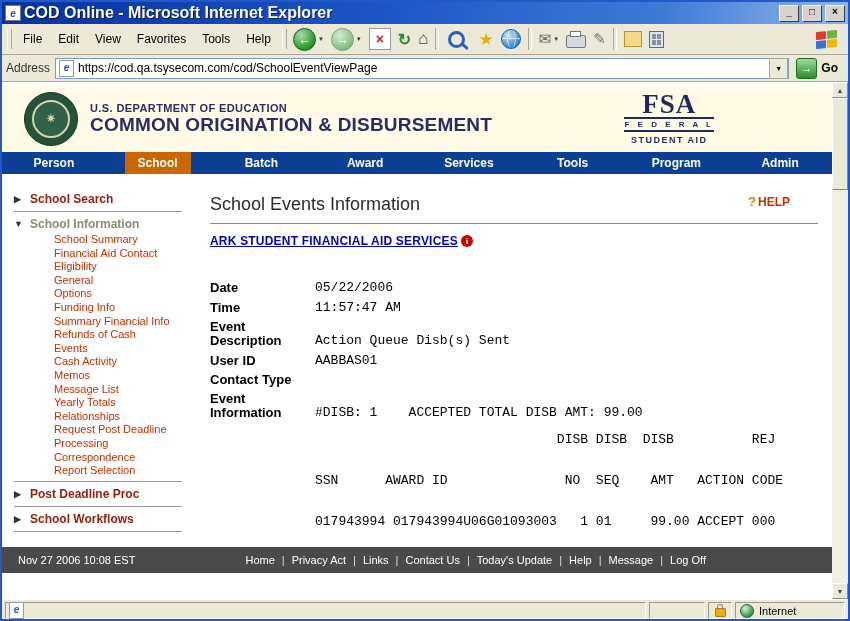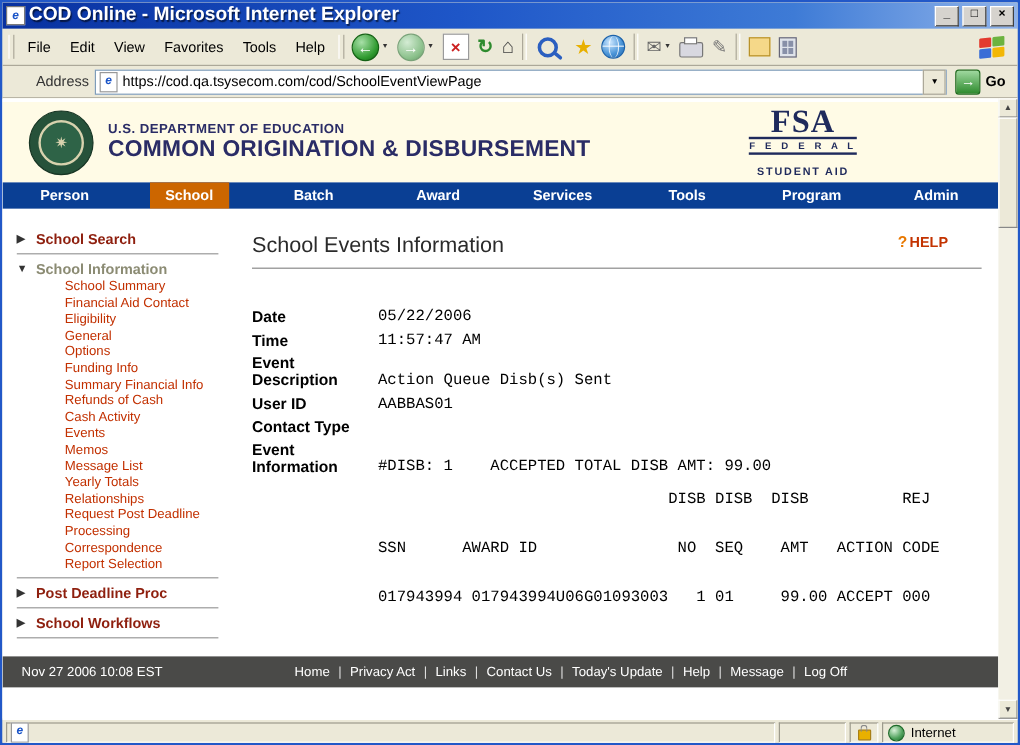--- a/index.html
+++ b/index.html
@@ -39,21 +39,21 @@
   .printer::before{content:"";position:absolute;top:-5px;left:3px;width:9px;height:4px;background:#fff;border:1px solid #777;}
   .note{width:16px;height:14px;background:#F5D889;border:1px solid #B8922A;}
   .calc{width:15px;height:17px;background:#dfe3ea;border:1px solid #667;display:grid;grid-template-columns:1fr 1fr;gap:1px;padding:2px;box-sizing:border-box;}
   .calc i{background:#8890a8;}
   .winlogo{display:grid;grid-template-columns:10px 10px;grid-gap:1px;margin:0 9px 0 4px;transform:skewY(-6deg);}
   .winlogo div{height:8px;border-radius:1px;}
   .wl-r{background:#E33A2E;}.wl-g{background:#6CB33F;}.wl-b{background:#3B6ED6;}.wl-y{background:#F2B705;}
 
   
   .addressbar{height:26px;display:flex;align-items:center;background:#ECE9D8;border-bottom:1px solid #ACA899;padding:0 4px;gap:5px;}
-  .addr-label{font-size:12px;color:#333;margin-left:24px;}
+  .addr-label{font-size:12px;color:#333;}
   .addr-field{flex:1;height:21px;background:#fff;border:1px solid #7F9DB9;display:flex;align-items:center;padding-left:3px;box-sizing:border-box;}
   .page-ico{width:13px;height:15px;background:#fff;border:1px solid #999;color:#1a54c8;font-size:10px;font-weight:bold;font-style:italic;text-align:center;line-height:13px;margin-right:4px;flex:0 0 auto;}
   .addr-url{flex:1;font-size:12px;color:#000;white-space:nowrap;overflow:hidden;}
   .addr-drop{width:17px;height:19px;background:#ECE9D8;border:1px solid #ACA899;font-size:7px;display:flex;align-items:center;justify-content:center;flex:0 0 auto;}
   .go-wrap{display:flex;align-items:center;gap:4px;padding:0 6px 0 2px;cursor:default;}
   .go-ico{width:19px;height:19px;border-radius:3px;background:linear-gradient(180deg,#9FD89F,#2E8B2E);border:1px solid #1f6b1f;color:#fff;font-size:12px;font-weight:bold;display:flex;align-items:center;justify-content:center;}
   .go-label{font-size:12px;font-weight:bold;}
 
   
   .viewport{height:517px;display:flex;background:#fff;}
@@ -66,21 +66,21 @@
   
   .page-header{height:70px;background:#FFFBE6;border-top:3px solid #fff;display:flex;align-items:center;padding:0 0 0 22px;flex:0 0 auto;box-sizing:border-box;}
   .seal{width:52px;height:52px;border-radius:50%;background:#26523A;border:1px solid #173524;display:flex;align-items:center;justify-content:center;flex:0 0 auto;}
   .seal-inner{width:38px;height:38px;border-radius:50%;border:2px solid #D8D2AE;background:#2E6347;color:#D8D2AE;font-size:13px;display:flex;align-items:center;justify-content:center;box-sizing:border-box;}
   .brand{margin-left:12px;}
   .brand-dept{color:#2A2C66;font-size:11px;font-weight:bold;letter-spacing:.4px;}
   .brand-app{color:#2A2C66;font-size:19px;font-weight:bold;letter-spacing:.2px;}
   .fsa{margin-left:auto;margin-right:118px;text-align:center;color:#1F2A5C;}
   .fsa-big{font-family:"Liberation Serif",serif;font-size:27px;font-weight:bold;line-height:25px;letter-spacing:1px;border-bottom:2px solid #1F2A5C;}
   .fsa-fed{font-size:8px;letter-spacing:3px;font-weight:bold;padding:1px 0;border-bottom:2px solid #1F2A5C;}
-  .fsa-sa{font-size:9px;letter-spacing:1.5px;font-weight:bold;padding-top:9px;}
+  .fsa-sa{font-size:9px;letter-spacing:1.5px;font-weight:bold;padding-top:3px;}
 
   
   .topnav{height:22px;background:#0A3F94;display:flex;flex:0 0 auto;}
   .nav-item{flex:1;display:flex;align-items:stretch;justify-content:center;color:#fff;font-size:12px;font-weight:bold;cursor:default;}
   .nav-item span{display:flex;align-items:center;padding:0 13px;}
   .nav-item.active span{background:#CC6600;}
 
   
   .content{flex:1;display:flex;background:#fff;overflow:hidden;}
   .sidebar{width:196px;padding:16px 0 0 12px;flex:0 0 auto;box-sizing:border-box;}
@@ -282,22 +282,22 @@
             <span>School Information</span>
           </div>
           <div class="side-sub">School Summary</div>
           <div class="side-sub">Financial Aid Contact</div>
           <div class="side-sub">Eligibility</div>
           <div class="side-sub">General</div>
           <div class="side-sub">Options</div>
           <div class="side-sub">Funding Info</div>
           <div class="side-sub">Summary Financial Info</div>
           <div class="side-sub">Refunds of Cash</div>
+          <div class="side-sub">Events</div>
           <div class="side-sub">Cash Activity</div>
-          <div class="side-sub">Events</div>
           <div class="side-sub">Memos</div>
           <div class="side-sub">Message List</div>
           <div class="side-sub">Yearly Totals</div>
           <div class="side-sub">Relationships</div>
           <div class="side-sub">Request Post Deadline</div>
           <div class="side-sub">Processing</div>
           <div class="side-sub">Correspondence</div>
           <div class="side-sub">Report Selection</div>
           <hr class="side-sep">
           <div class="side-head">
@@ -314,20 +314,24 @@
 
         <div class="main">
           <div class="main-titlerow">
             <div class="page-title">School Events Information</div>
             <div class="help">
               <span class="help-q">?</span>
               <span class="help-label">HELP</span>
             </div>
           </div>
           <hr class="title-rule">
+          <div class="school-link-row">
+            <span class="school-link">ARK STUDENT FINANCIAL AID SERVICES</span>
+            <span class="info-badge">i</span>
+          </div>
 
           <div class="fields">
             <div class="field-row">
               <span class="field-label">Date</span>
               <span class="field-value">05/22/2006</span>
             </div>
             <div class="field-row">
               <span class="field-label">Time</span>
               <span class="field-value">11:57:47 AM</span>
             </div>

